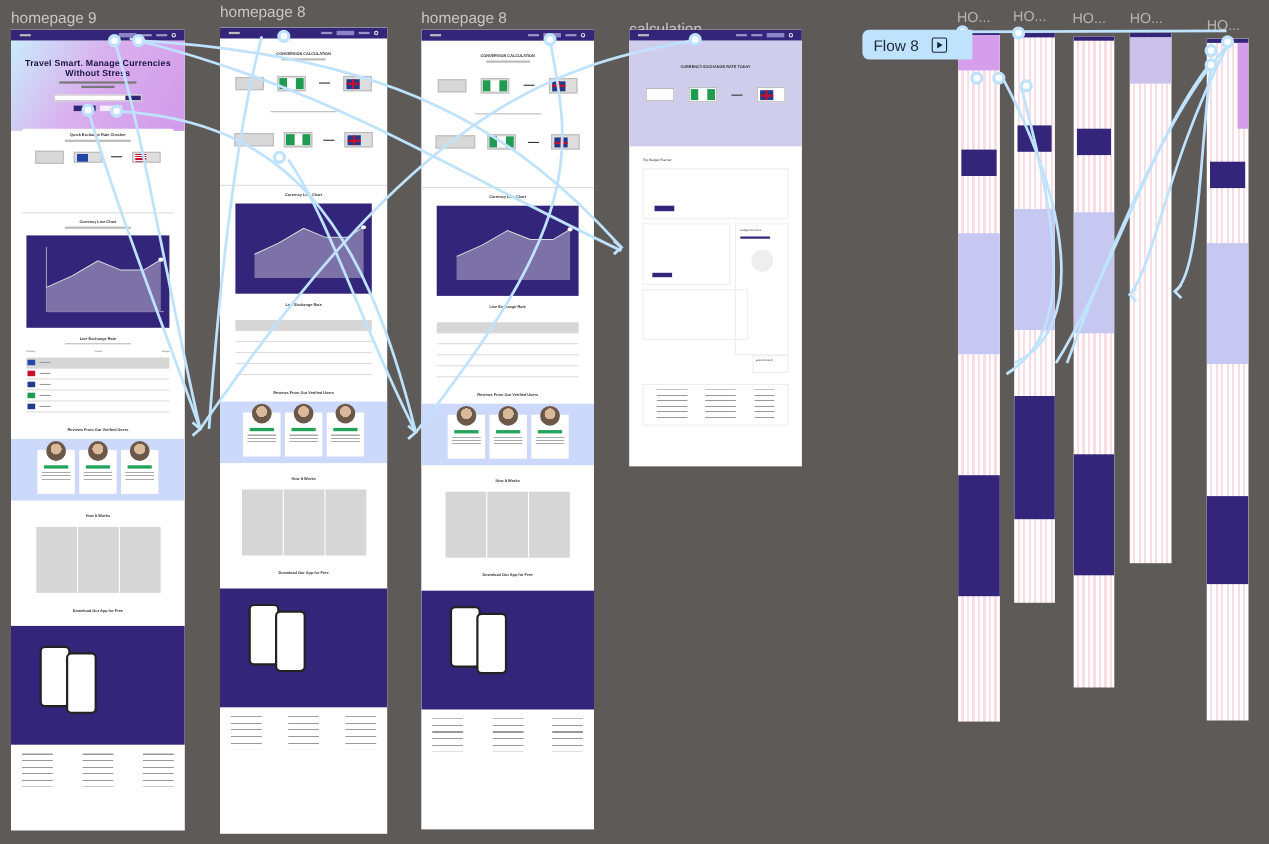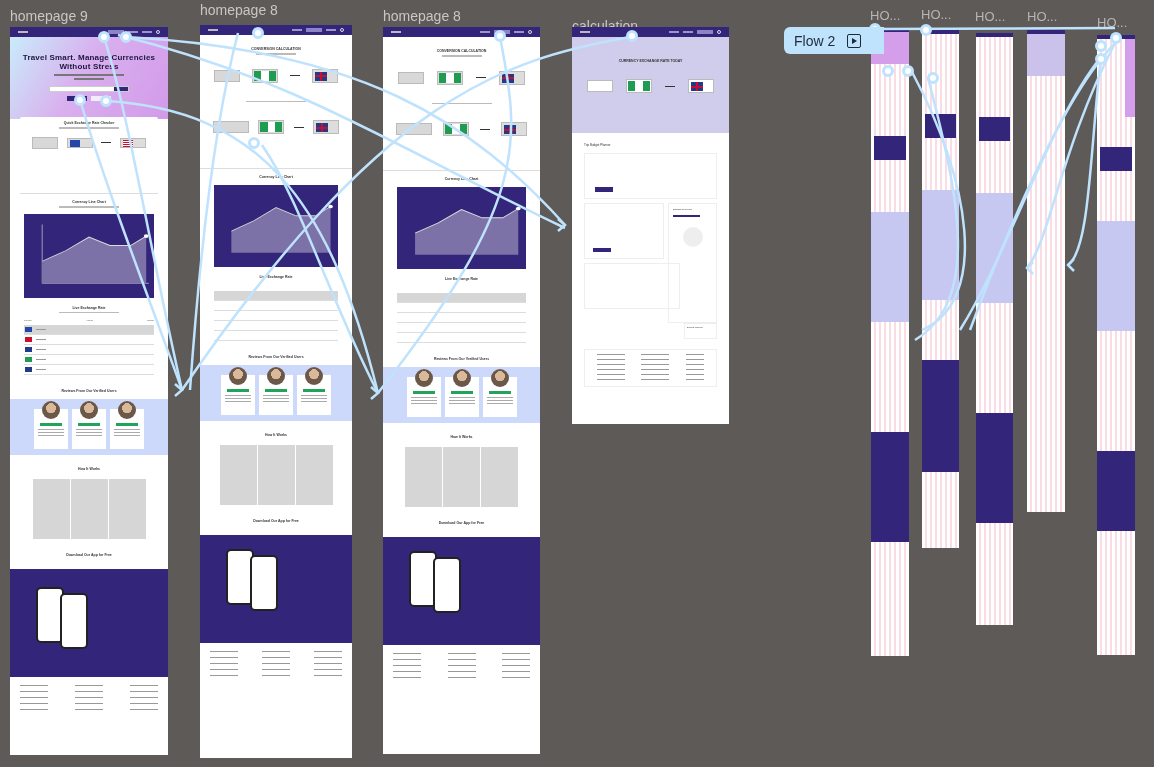--- a/index.html
+++ b/index.html
@@ -500,16 +500,16 @@
   <div class="node" style="left:875px;top:29px"></div>
   <div class="node" style="left:926px;top:30px"></div>
   <div class="node" style="left:888px;top:71px"></div>
   <div class="node" style="left:908px;top:71px"></div>
   <div class="node" style="left:933px;top:78px"></div>
   <div class="node" style="left:1116px;top:38px"></div>
   <div class="node" style="left:1101px;top:46px"></div>
   <div class="node" style="left:1101px;top:59px"></div>
 
   <div class="flow-badge">
-    <span>Flow 2</span>
+    <span>Flow 8</span>
     <span class="ico"></span>
   </div>
 </div>
 
 </body></html>

